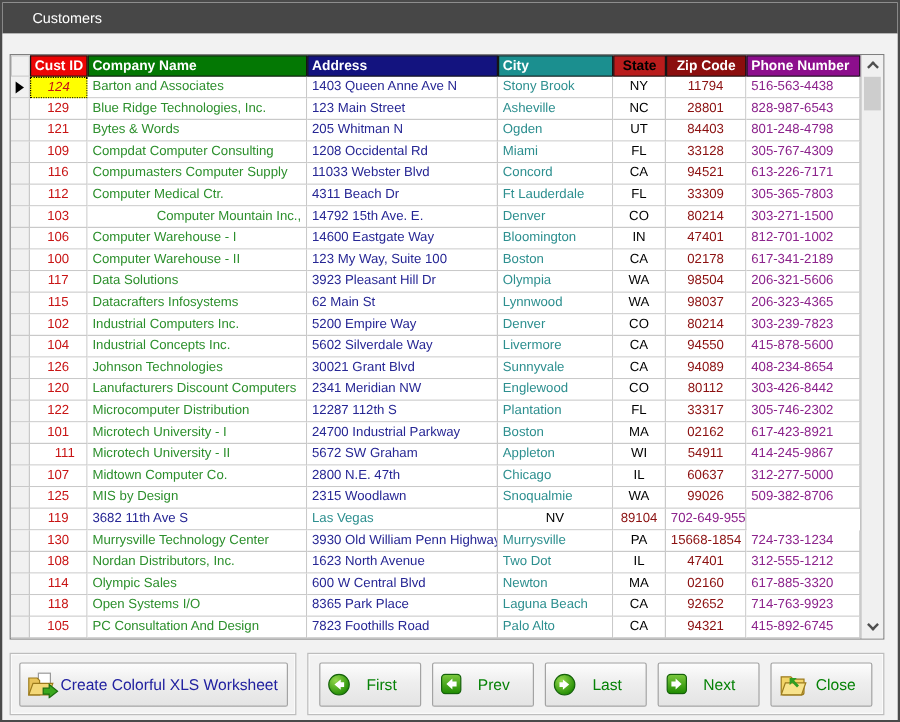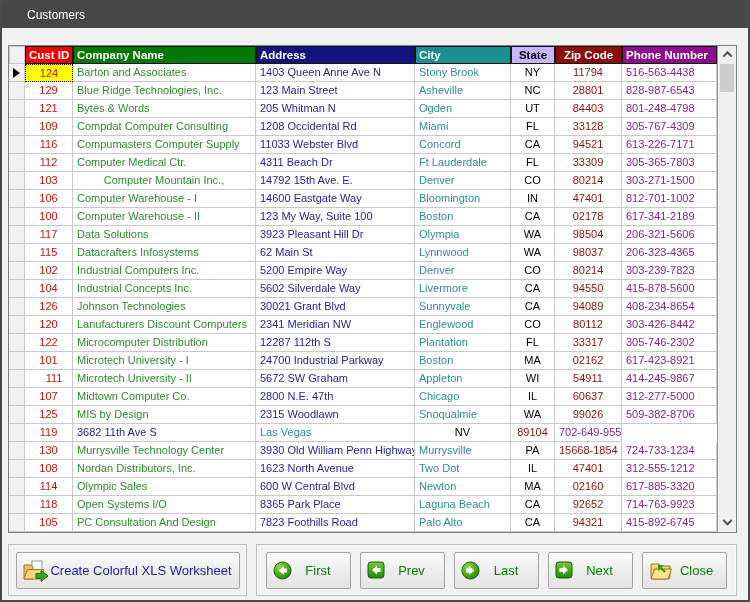--- a/index.html
+++ b/index.html
@@ -76,30 +76,30 @@
   <div class="content">
 
     <div class="grid">
       <div class="grid-main">
         <div class="grid-header" id="grid-header">
           <div class="hcell sel-h"></div>
         <div class="hcell" style="background: rgb(236, 4, 4); color: rgb(255, 255, 255); text-align: center;">Cust ID</div>
             <div class="hcell" style="background: rgb(4, 120, 4); color: rgb(255, 255, 255); text-align: left;">Company Name</div>
             <div class="hcell" style="background: rgb(19, 19, 127); color: rgb(255, 255, 255); text-align: left;">Address</div>
             <div class="hcell" style="background: rgb(27, 143, 143); color: rgb(255, 255, 255); text-align: left;">City</div>
-            <div class="hcell" style="background: #c4b5fd; color: rgb(0, 0, 0); text-align: center;">State</div>
+            <div class="hcell" style="background: #b91c1c; color: rgb(0, 0, 0); text-align: center;">State</div>
             <div class="hcell" style="background: rgb(139, 14, 14); color: rgb(255, 255, 255); text-align: center;">Zip Code</div>
             <div class="hcell" style="background: rgb(140, 14, 140); color: rgb(255, 255, 255); text-align: left;">Phone Number</div>
           </div>
         <div id="grid-body">
             <div class="row">
               <div class="cell sel">
                 <span class="tri"></span>
               </div>
-              <div class="cell current" style="color: rgb(200, 20, 20); text-align: center; background: rgb(255, 255, 0);">124</div>
+              <div class="cell current" style="color: rgb(200, 20, 20); text-align: center; background: rgb(255, 255, 0); font-style: italic;">124</div>
               <div class="cell" style="color: rgb(44, 143, 44); text-align: left;">Barton and Associates</div>
               <div class="cell" style="color: rgb(38, 38, 148); text-align: left;">1403 Queen Anne Ave N</div>
               <div class="cell" style="color: rgb(45, 143, 143); text-align: left;">Stony Brook</div>
               <div class="cell" style="color: rgb(0, 0, 0); text-align: center;">NY</div>
               <div class="cell" style="color: rgb(139, 16, 16); text-align: center;">11794</div>
               <div class="cell" style="color: rgb(140, 35, 140); text-align: left;">516-563-4438</div>
             </div>
             <div class="row">
               <div class="cell sel"></div>
               <div class="cell" style="color: rgb(200, 20, 20); text-align: center;">129</div>
@@ -146,21 +146,21 @@
               <div class="cell" style="color: rgb(44, 143, 44); text-align: left;">Computer Medical Ctr.</div>
               <div class="cell" style="color: rgb(38, 38, 148); text-align: left;">4311 Beach Dr</div>
               <div class="cell" style="color: rgb(45, 143, 143); text-align: left;">Ft Lauderdale</div>
               <div class="cell" style="color: rgb(0, 0, 0); text-align: center;">FL</div>
               <div class="cell" style="color: rgb(139, 16, 16); text-align: center;">33309</div>
               <div class="cell" style="color: rgb(140, 35, 140); text-align: left;">305-365-7803</div>
             </div>
             <div class="row">
               <div class="cell sel"></div>
               <div class="cell" style="color: rgb(200, 20, 20); text-align: center;">103</div>
-              <div class="cell" style="color: rgb(44, 143, 44); text-align: center;">Computer Mountain Inc.,</div>
+              <div class="cell" style="color: rgb(44, 143, 44); text-align: right;">Computer Mountain Inc.,</div>
               <div class="cell" style="color: rgb(38, 38, 148); text-align: left;">14792 15th Ave. E.</div>
               <div class="cell" style="color: rgb(45, 143, 143); text-align: left;">Denver</div>
               <div class="cell" style="color: rgb(0, 0, 0); text-align: center;">CO</div>
               <div class="cell" style="color: rgb(139, 16, 16); text-align: center;">80214</div>
               <div class="cell" style="color: rgb(140, 35, 140); text-align: left;">303-271-1500</div>
             </div>
             <div class="row">
               <div class="cell sel"></div>
               <div class="cell" style="color: rgb(200, 20, 20); text-align: center;">106</div>
               <div class="cell" style="color: rgb(44, 143, 44); text-align: left;">Computer Warehouse - I</div>

